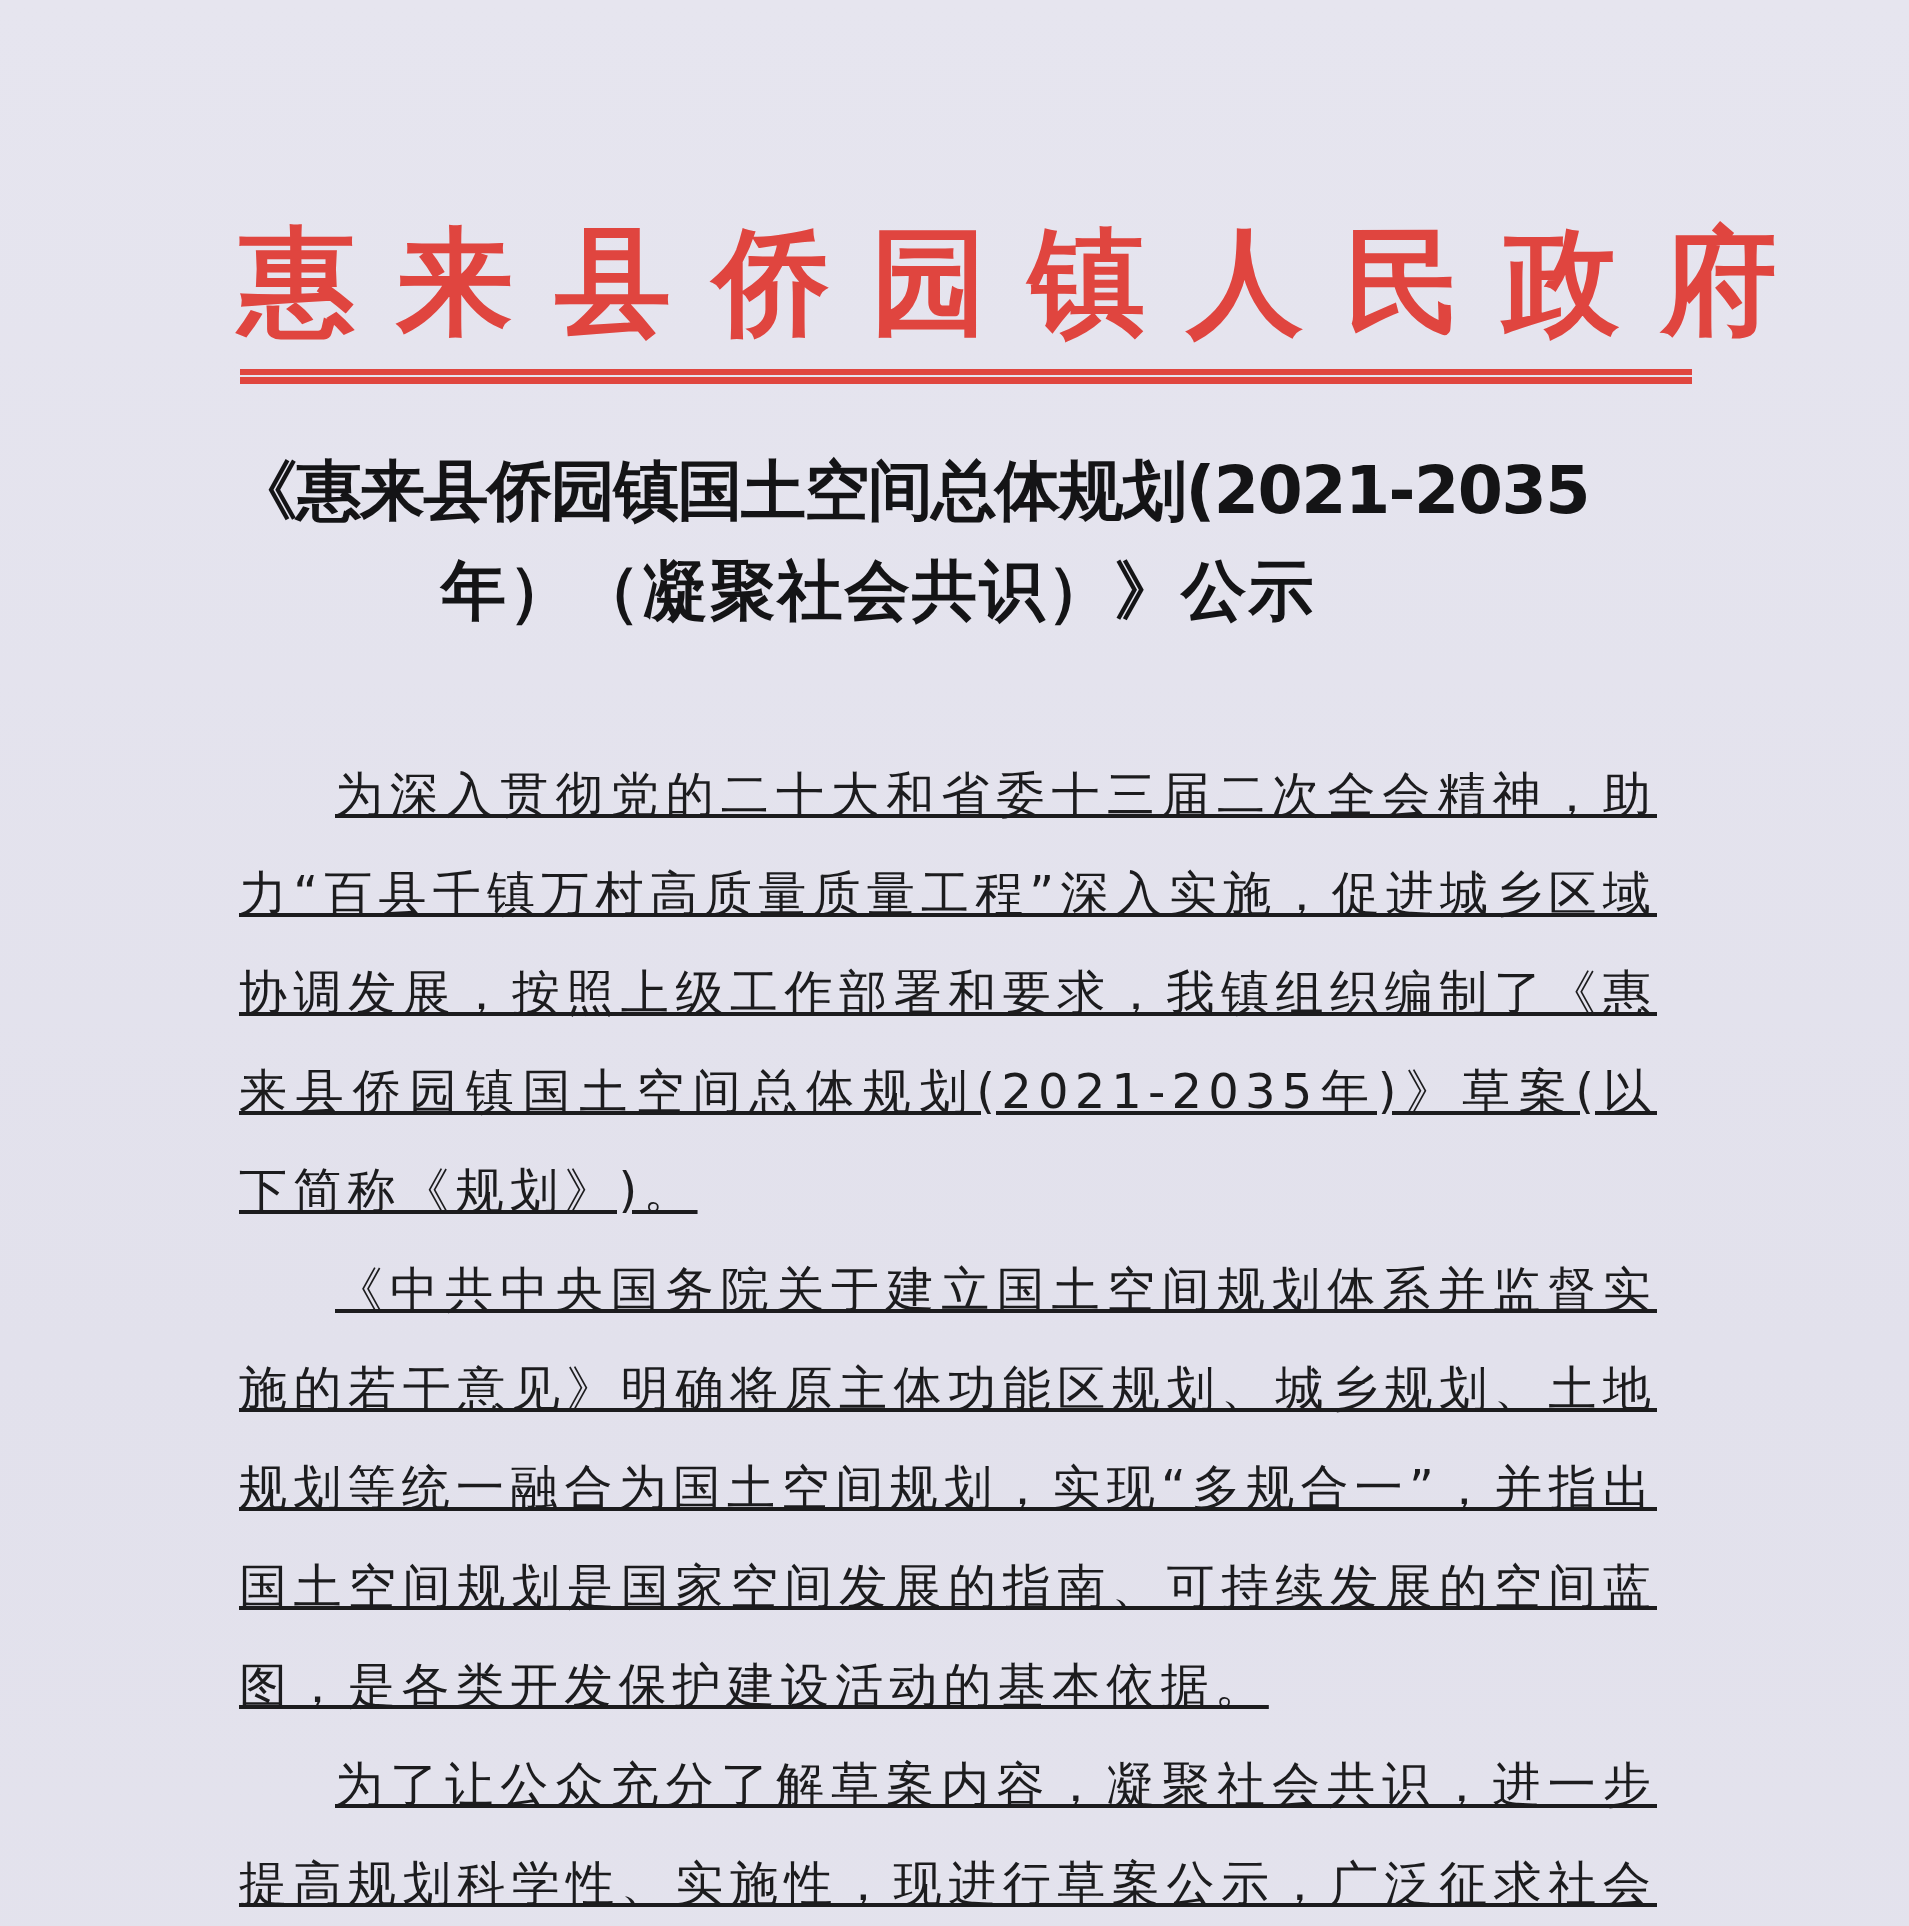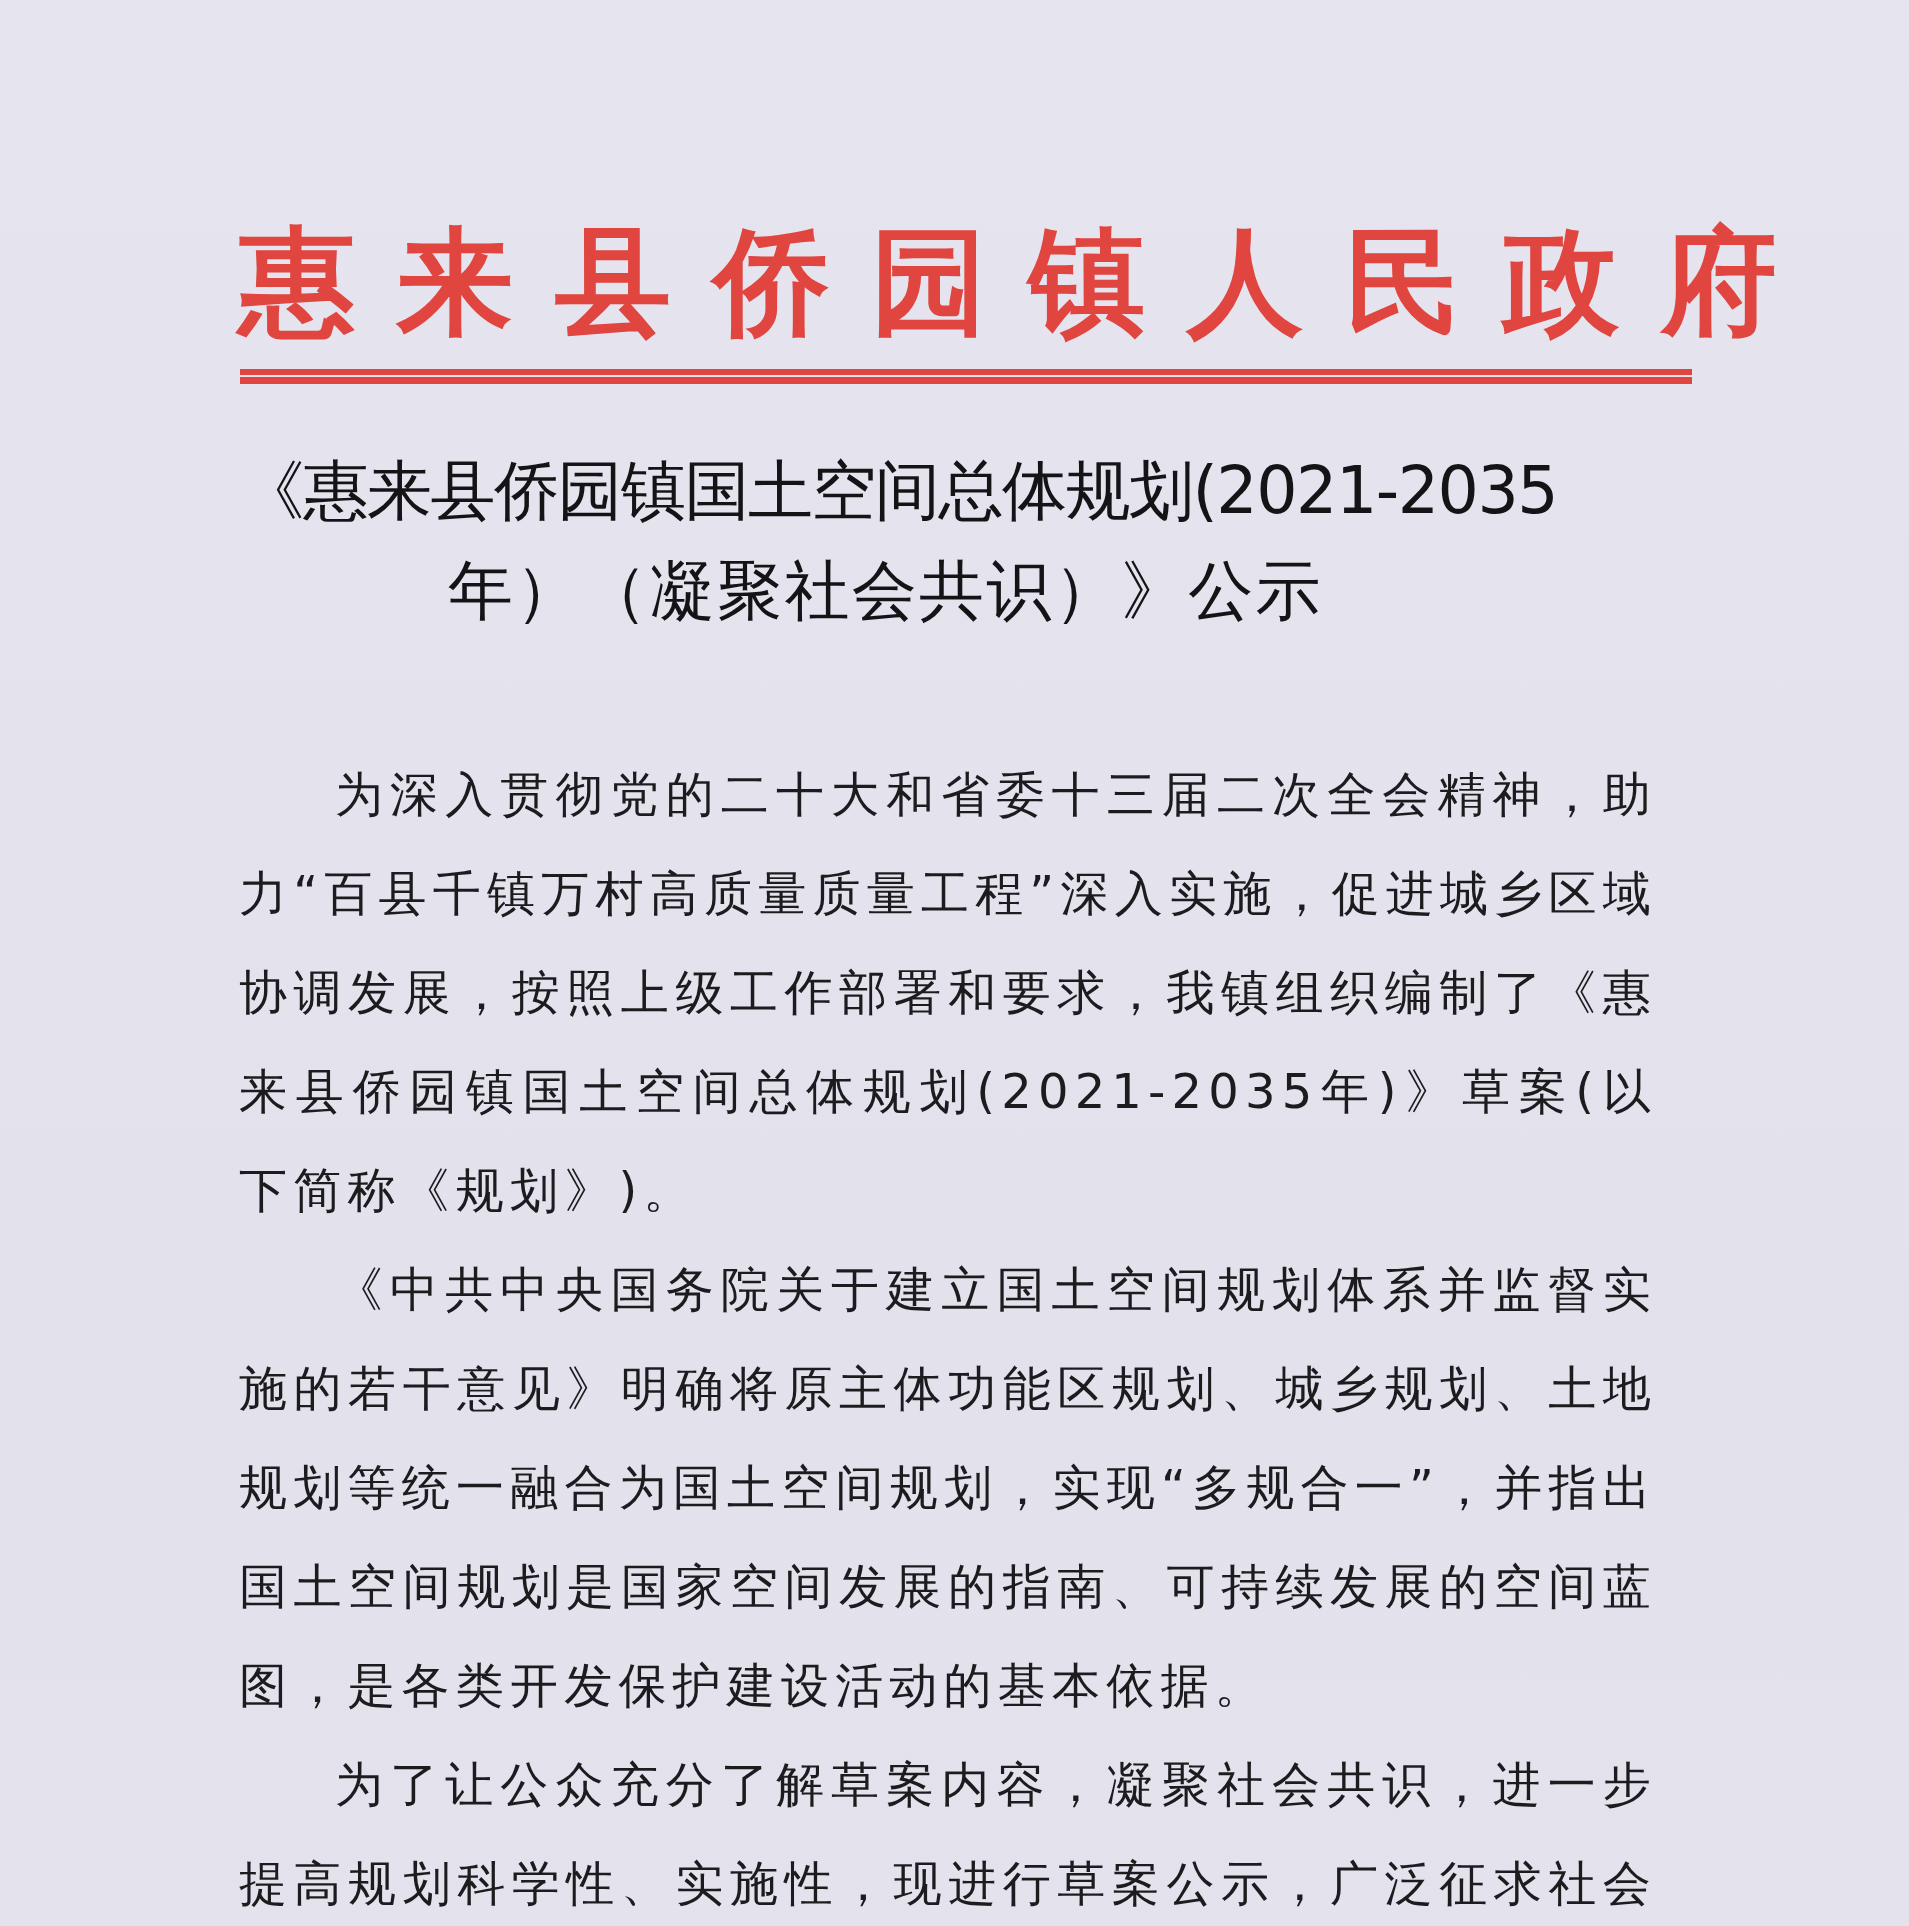--- a/index.html
+++ b/index.html
@@ -39,25 +39,25 @@
     position: absolute;
     left: 240px;
     width: 1452px;
     background: #e0463f;
   }
   .rule.top { top: 369px; height: 5.8px; }
   .rule.bottom { top: 377px; height: 7px; }
 
   .title {
     position: absolute;
-    left: 240px;
+    left: 233px;
     top: 441px;
     width: 1418px;
     font-family: "DejaVu Sans", "Liberation Sans", sans-serif;
-    font-weight: normal;
+    font-weight: bold;
     font-size: 65px;
     line-height: 100px;
     color: #141416;
   }
   .title .l1 { display: block; white-space: nowrap; letter-spacing: -1.5px; }
   .title .l2 { display: block; white-space: nowrap; padding-left: 208px; letter-spacing: 2.3px; }
 
   .body {
     position: absolute;
     left: 239px;
@@ -67,20 +67,21 @@
     font-size: 48px;
     line-height: 99px;
     color: #1c1c1e;
     letter-spacing: 6.2px;
     text-align: justify;
   }
   .body p {
     margin: 0;
     text-indent: 96px;
     text-align: justify;
+    text-decoration: underline;
   }
 </style>
 </head>
 <body>
 
 <div class="page">
 
   <div class="masthead">惠来县侨园镇人民政府</div>
   <div class="rule top"></div>
   <div class="rule bottom"></div>

